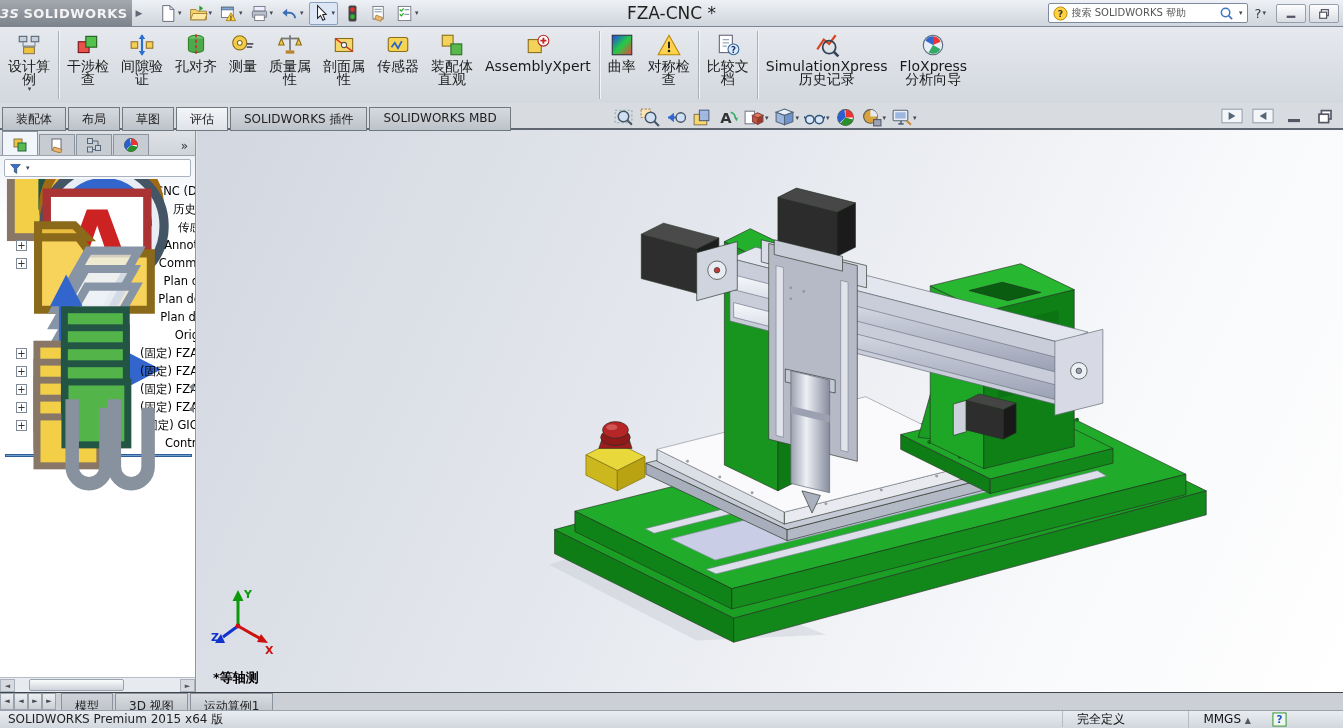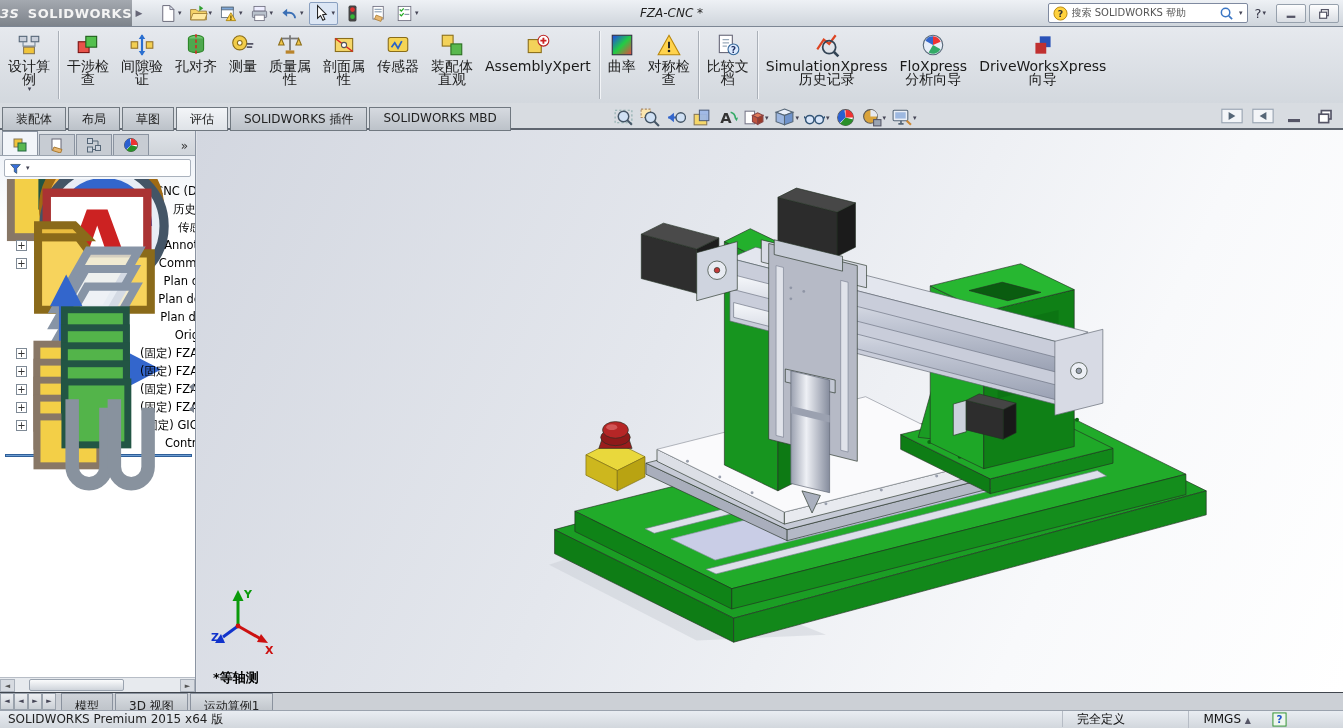--- a/index.html
+++ b/index.html
@@ -5,31 +5,31 @@
   * { margin:0; padding:0; box-sizing:border-box; }
   html,body { width:1343px; height:728px; overflow:hidden; }
   body { font-family:"DejaVu Sans","Liberation Sans",sans-serif; font-size:11px; color:#111; }
   #app { position:relative; width:1343px; height:728px; background:#dfe2e7; overflow:hidden; }
 
   
   .titlebar { position:absolute; top:0; left:0; right:0; height:27px;
     background:linear-gradient(#eef1f5,#cfd5dc); border-bottom:1px solid #7c8694;
     display:flex; align-items:center; padding-right:4px; z-index:30; }
   .logo { width:132px; height:26px; background:linear-gradient(#a4a9b0,#7d838b);
-    color:#f4f4f4; display:flex; align-items:center; justify-content:space-between;
+    color:#f4f4f4; display:flex; align-items:center; justify-content:flex-start;
     font-size:13px; letter-spacing:.5px; flex:0 0 auto; }
   .logo .mark { font-style:italic; font-weight:bold; margin-right:4px; }
   .logo .brand { font-weight:600; }
   .menu-arrow { width:14px; color:#667; font-size:9px; text-align:center; }
   .tb-buttons { display:flex; align-items:center; margin-left:10px; gap:3px; }
   .tbtn { display:flex; align-items:center; padding:1px 2px; }
   .tbtn.selected { border:1px solid #8aa0c0; background:#dce6f4; border-radius:2px; }
   .tbtn .icon { width:19px; height:19px; display:inline-block; }
   .dd { font-size:7px; color:#445; margin-left:1px; }
-  .title { position:absolute; left:50%; transform:translateX(-50%); font-size:12px; color:#222;font-style:italic; }
+  .title { position:absolute; left:50%; transform:translateX(-50%); font-size:17px; color:#222; }
   .search { margin-left:auto; width:200px; height:20px; background:#fff;
     border:1px solid #7f8aa0; border-radius:2px; display:flex; align-items:center;
     gap:4px; padding:0 4px; }
   .search .sicon { width:15px; height:15px; flex:0 0 auto; }
   .search .ph { color:#555; font-size:10px; flex:1; white-space:nowrap; overflow:hidden; }
   .help-btn { display:flex; align-items:center; padding:0 7px; font-size:13px; color:#334; }
   .winbtn { width:30px; height:19px; border:1px solid #96a0ac; border-radius:2px;
     background:linear-gradient(#fdfdfe,#d9dde3); margin-left:3px; padding:2px 6px; }
 
   
@@ -372,28 +372,20 @@
         </div>
         <div class="rbtn">
           <span class="icon"><svg xmlns="http://www.w3.org/2000/svg" viewBox="0 0 24 24" width="100%" height="100%">
               <circle cx="12" cy="12" r="9" fill="#e8eef8" stroke="#567"></circle>
               <path d="M12 12V4a8 8 0 0 1 7 5z" fill="#e33"></path>
               <path d="M12 12l7 4a8 8 0 0 1-11 3z" fill="#3a6"></path>
               <path d="M12 12L5 8a8 8 0 0 1 7-4z" fill="#36c"></path>
             </svg></span>
           <div class="lbl">FloXpress
 分析向导</div>
-        </div>
-        <div class="rbtn">
-          <span class="icon"><svg xmlns="http://www.w3.org/2000/svg" viewBox="0 0 24 24" width="100%" height="100%">
-              <rect x="9" y="4" width="10" height="10" fill="#2a52b8"></rect>
-              <rect x="5" y="10" width="10" height="10" fill="#c03030"></rect>
-            </svg></span>
-          <div class="lbl">DriveWorksXpress
-向导</div>
         </div>
       </div>
     </div>
 
   <div class="tabband">
     <div class="cmdtabs" id="cmdtabs">
         <div class="ctab">装配体</div>
         <div class="ctab">布局</div>
         <div class="ctab">草图</div>
         <div class="ctab active">评估</div>

